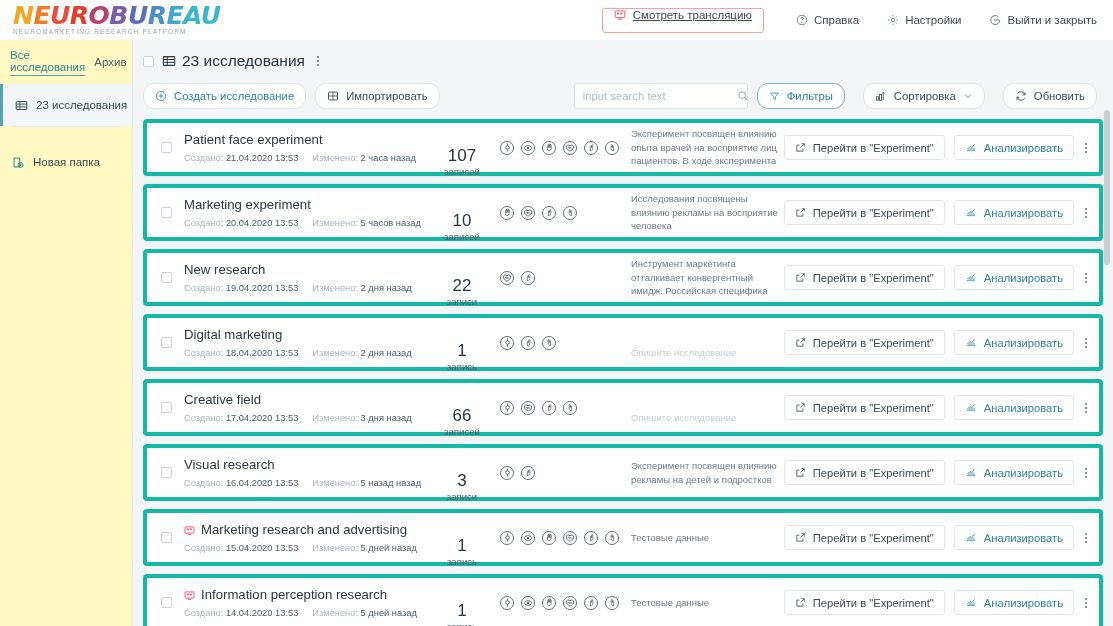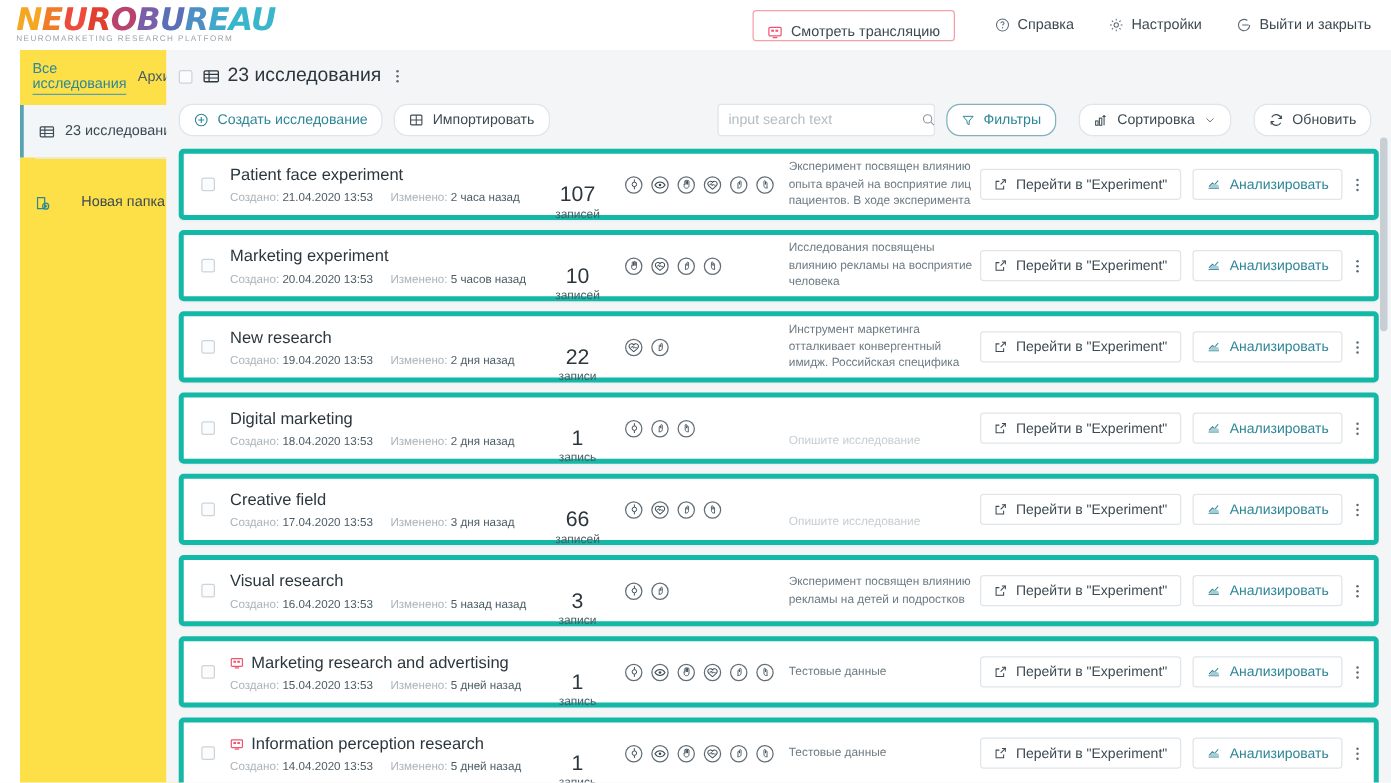--- a/index.html
+++ b/index.html
@@ -40,45 +40,45 @@
 
   .topnav { margin-left: auto; display: flex; align-items: center; height: 40px; }
   .topnav-item {
     display: flex; align-items: center; gap: 6px;
     font-size: 11.5px; color: #3c4a52; cursor: pointer;
     padding: 0 14px; height: 40px;
   }
   .broadcast-btn {
     border: 1px solid #f4a0a8; border-radius: 3px;
     height: 25px; padding: 0 11px; margin-right: 18px;
-    display: flex; align-items: flex-end; gap: 7px;
-    font-size: 11.5px; color: #3c4a52; cursor: pointer; background: #fff;
+    display: flex; align-items: flex-start; gap: 7px;
+    font-size: 11.5px; color: #3c4a52; cursor: pointer; background: #fff; text-decoration: underline;
   }
   .icon { display: inline-flex; align-items: center; justify-content: center; }
 
   
   .body-row { position: absolute; left: 0; top: 40px; width: 1113px; height: 586px; }
   .sidebar {
-    position: absolute; left: 16px; top: 0; width: 133px; height: 586px;
-    background: #fde047; border-right: 1px solid #e7ebee;
+    position: absolute; left: 0; top: 0; width: 133px; height: 586px;
+    background: #fef9c3; border-right: 1px solid #e7ebee;
   }
   .side-tabs { display: flex; align-items: center; gap: 9px; padding: 9px 10px 8px 10px; }
   .side-tab {
     font-size: 11.5px; color: #4b5b64; cursor: pointer; padding-bottom: 2px;
   }
   .side-tab.active { color: #2e8697; border-bottom: 1px solid #57a3b0; }
   .side-sep { height: 1px; background: #e7ebee; margin: 0 12px; }
   .side-item {
     display: flex; align-items: center; gap: 8px;
     height: 42px; padding-left: 12px; cursor: pointer;
     border-left: 3px solid transparent; font-size: 11.5px; color: #3c4a52;
   }
   .side-item.selected { background: #f2f6f8; border-left-color: #57a3b0; }
   .side-folder {
-    display: flex; align-items: center; gap: 24px;
+    display: flex; align-items: center; gap: 8px;
     padding: 0 12px; height: 34px; cursor: pointer;
     font-size: 11.5px; color: #3c4a52; margin-top: 18px;
   }
 
   .content {
     position: absolute; left: 133px; top: 0; right: 0; height: 586px;
     background: #f3f5f7; overflow: hidden;
   }
 
   

